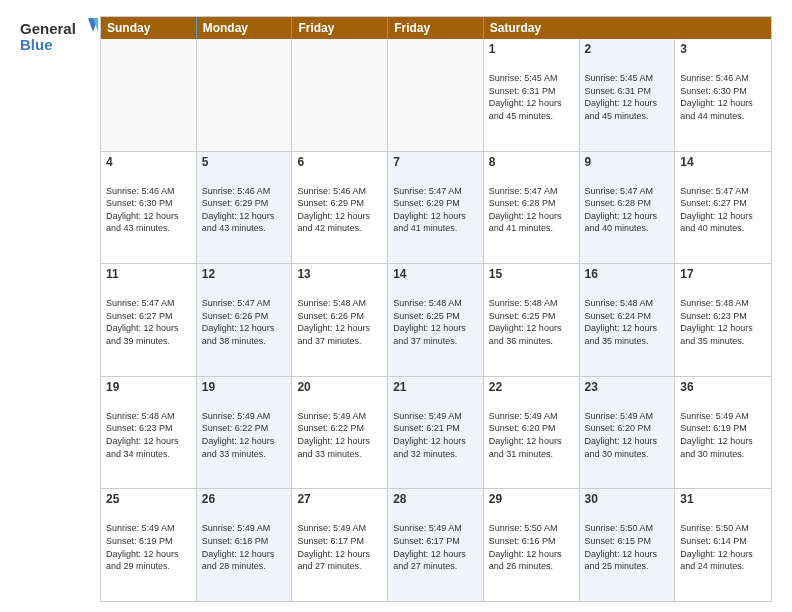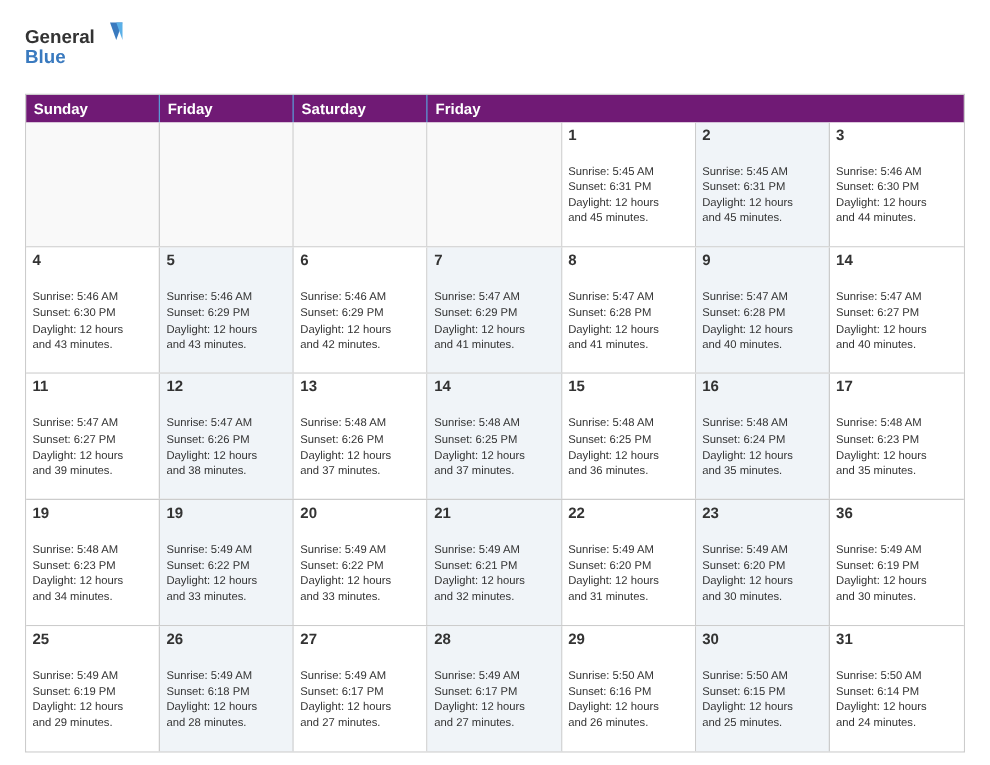--- a/index.html
+++ b/index.html
@@ -8,21 +8,21 @@
       background: #fff;
       width: 792px;
       height: 612px;
       overflow: hidden;
     }
     .page {
       width: 792px;
       height: 612px;
       padding: 16px 20px 10px 20px;
       display: flex;
-      flex-direction: column;
+      flex-direction: row;
     }
     .header {
       display: flex;
       justify-content: space-between;
       align-items: flex-start;
       margin-bottom: 10px;
     }
     .logo {
       display: flex;
       align-items: center;
@@ -42,21 +42,21 @@
     }
     .calendar {
       flex: 1;
       display: flex;
       flex-direction: column;
       border: 1px solid #ccc;
     }
     .cal-header {
       display: grid;
       grid-template-columns: repeat(7, 1fr);
-      background: #701a75;
+      background: #a16207;
     }
     .cal-header-cell {
       color: #fff;
       font-size: 12px;
       font-weight: bold;
       padding: 4px 6px;
       border-right: 1px solid #5a9ad5;
     }
     .cal-header-cell:last-child { border-right: none; }
     .cal-body {
@@ -112,23 +112,24 @@
 </div>
     <div class="title-block">
       <div class="month-year"></div>
       <div class="location"></div>
     </div>
   </div>
 
   <div class="calendar">
     <div class="cal-header">
     <div class="cal-header-cell">Sunday</div>
+        <div class="cal-header-cell">Monday</div>
+        <div class="cal-header-cell">Friday</div>
         <div class="cal-header-cell">Friday</div>
         <div class="cal-header-cell">Saturday</div>
-        <div class="cal-header-cell">Friday</div>
       </div>
     <div class="cal-body">
     <div class="cal-row">
           <div class="cal-cell empty"></div>
           <div class="cal-cell empty"></div>
           <div class="cal-cell empty"></div>
           <div class="cal-cell empty"></div>
           <div class="cal-cell">
             <span class="day-num">1</span>
             <div class="day-info">Sunrise: 5:45 AM<br>Sunset: 6:31 PM<br>Daylight: 12 hours<br>and 45 minutes.</div>

